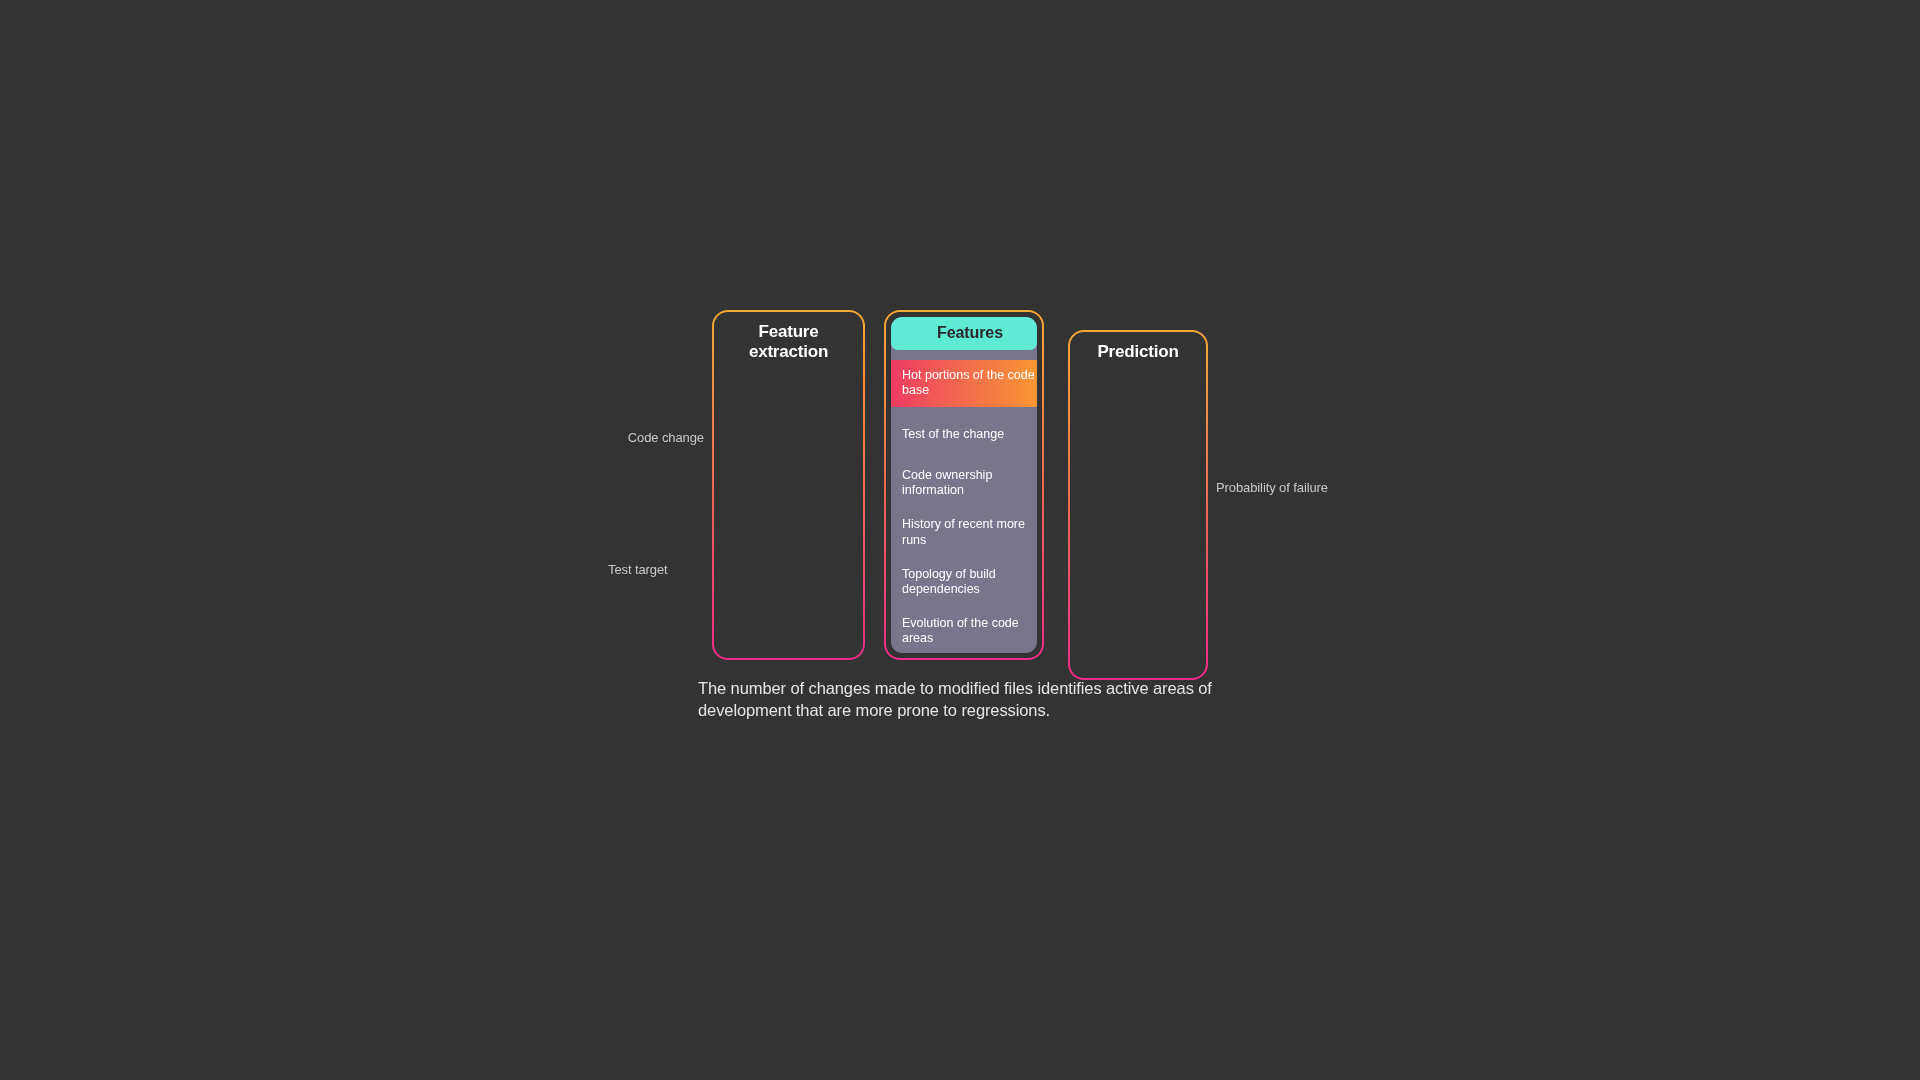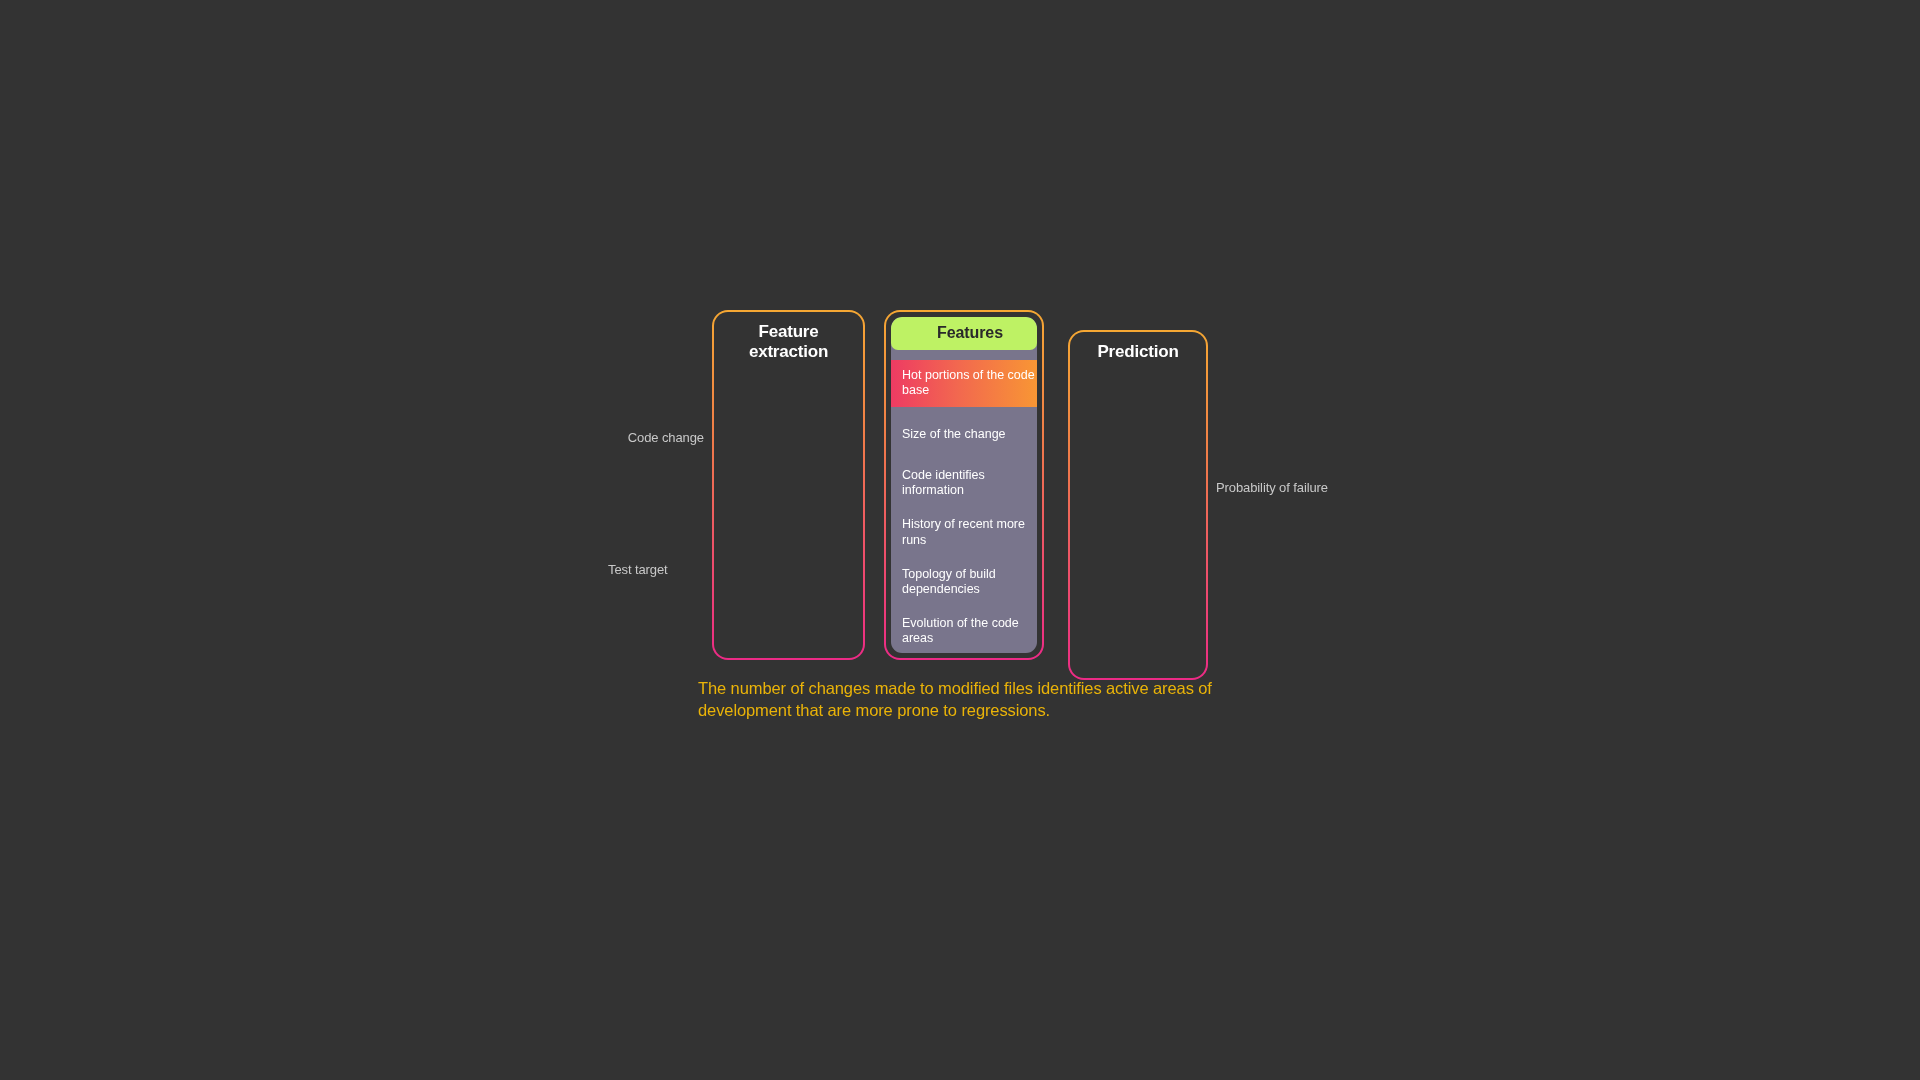--- a/index.html
+++ b/index.html
@@ -67,21 +67,21 @@
     top: 5px;
     right: 5px;
     bottom: 5px;
     border-radius: 11px;
     background: #79758c;
     overflow: hidden;
     display: flex;
     flex-direction: column;
   }
   .features-header {
-    background: #bef264;
+    background: #5eead4;
     color: #2a2a2a;
     font-size: 16px;
     font-weight: bold;
     text-align: center;
     padding: 7px 0 8px 12px;
     border-radius: 11px 11px 7px 7px;
     letter-spacing: -0.1px;
     flex: 0 0 auto;
   }
   .features-spacer { height: 10px; flex: 0 0 auto; }
@@ -129,21 +129,21 @@
     height: 100%;
     pointer-events: none;
   }
 
   
   #caption {
     position: absolute;
     left: 698px;
     top: 678px;
     width: 530px;
-    color: #eab308;
+    color: #e5e5e5;
     font-size: 16.5px;
     line-height: 1.32;
     letter-spacing: -0.1px;
   }
 </style>
 </head>
 <body>
 
 <div id="stage">
 
@@ -186,22 +186,22 @@
   <div class="panel" id="panel-features">
     <div class="panel-inner">
       <div class="features-card">
 
         <div class="features-header">Features</div>
 
         <div class="features-spacer"></div>
 
         <div class="features-list">
           <div class="feature-row highlight">Hot portions of the code base</div>
-          <div class="feature-row">Size of the change</div>
-          <div class="feature-row">Code identifies information</div>
+          <div class="feature-row">Test of the change</div>
+          <div class="feature-row">Code ownership information</div>
           <div class="feature-row">History of recent more runs</div>
           <div class="feature-row">Topology of build dependencies</div>
           <div class="feature-row">Evolution of the code areas</div>
         </div>
 
       </div>
     </div>
   </div>
 
   <div class="panel" id="panel-prediction">

